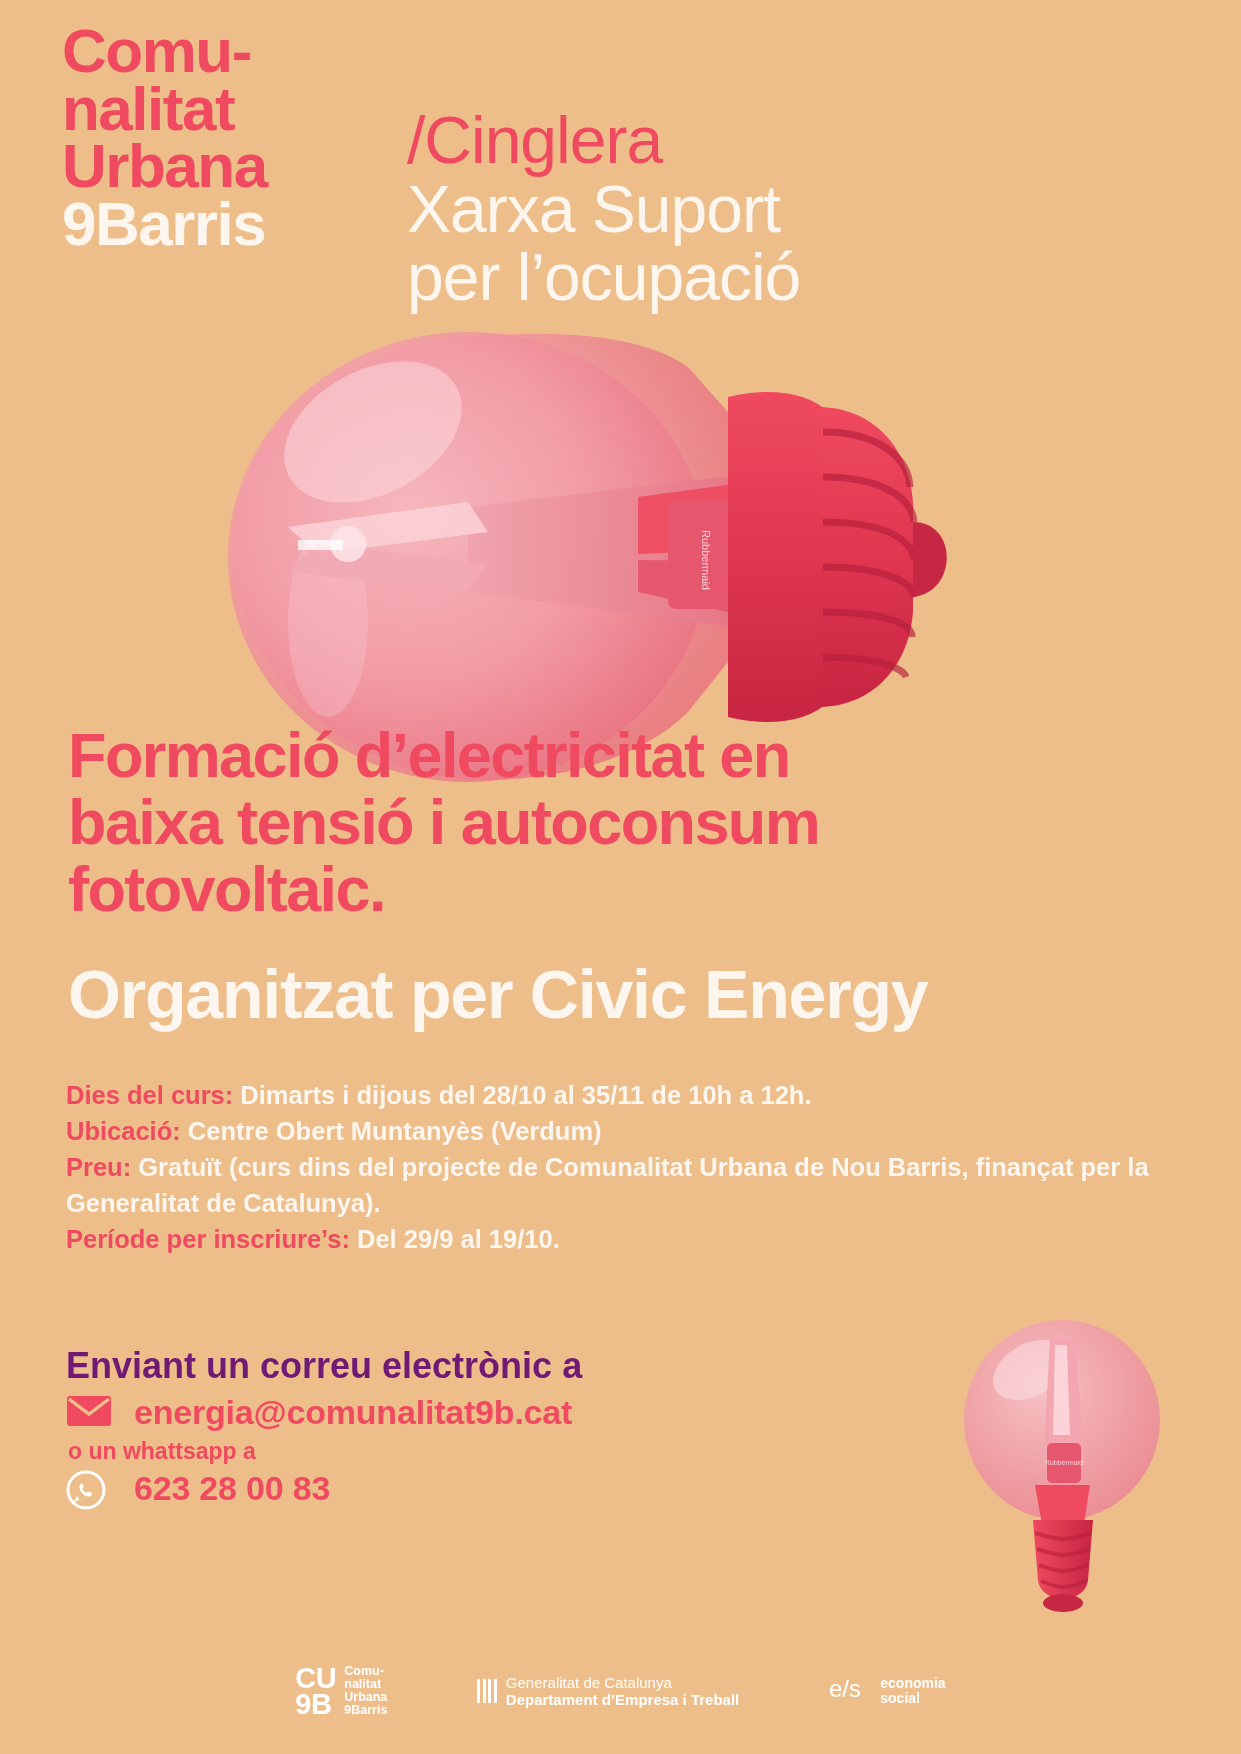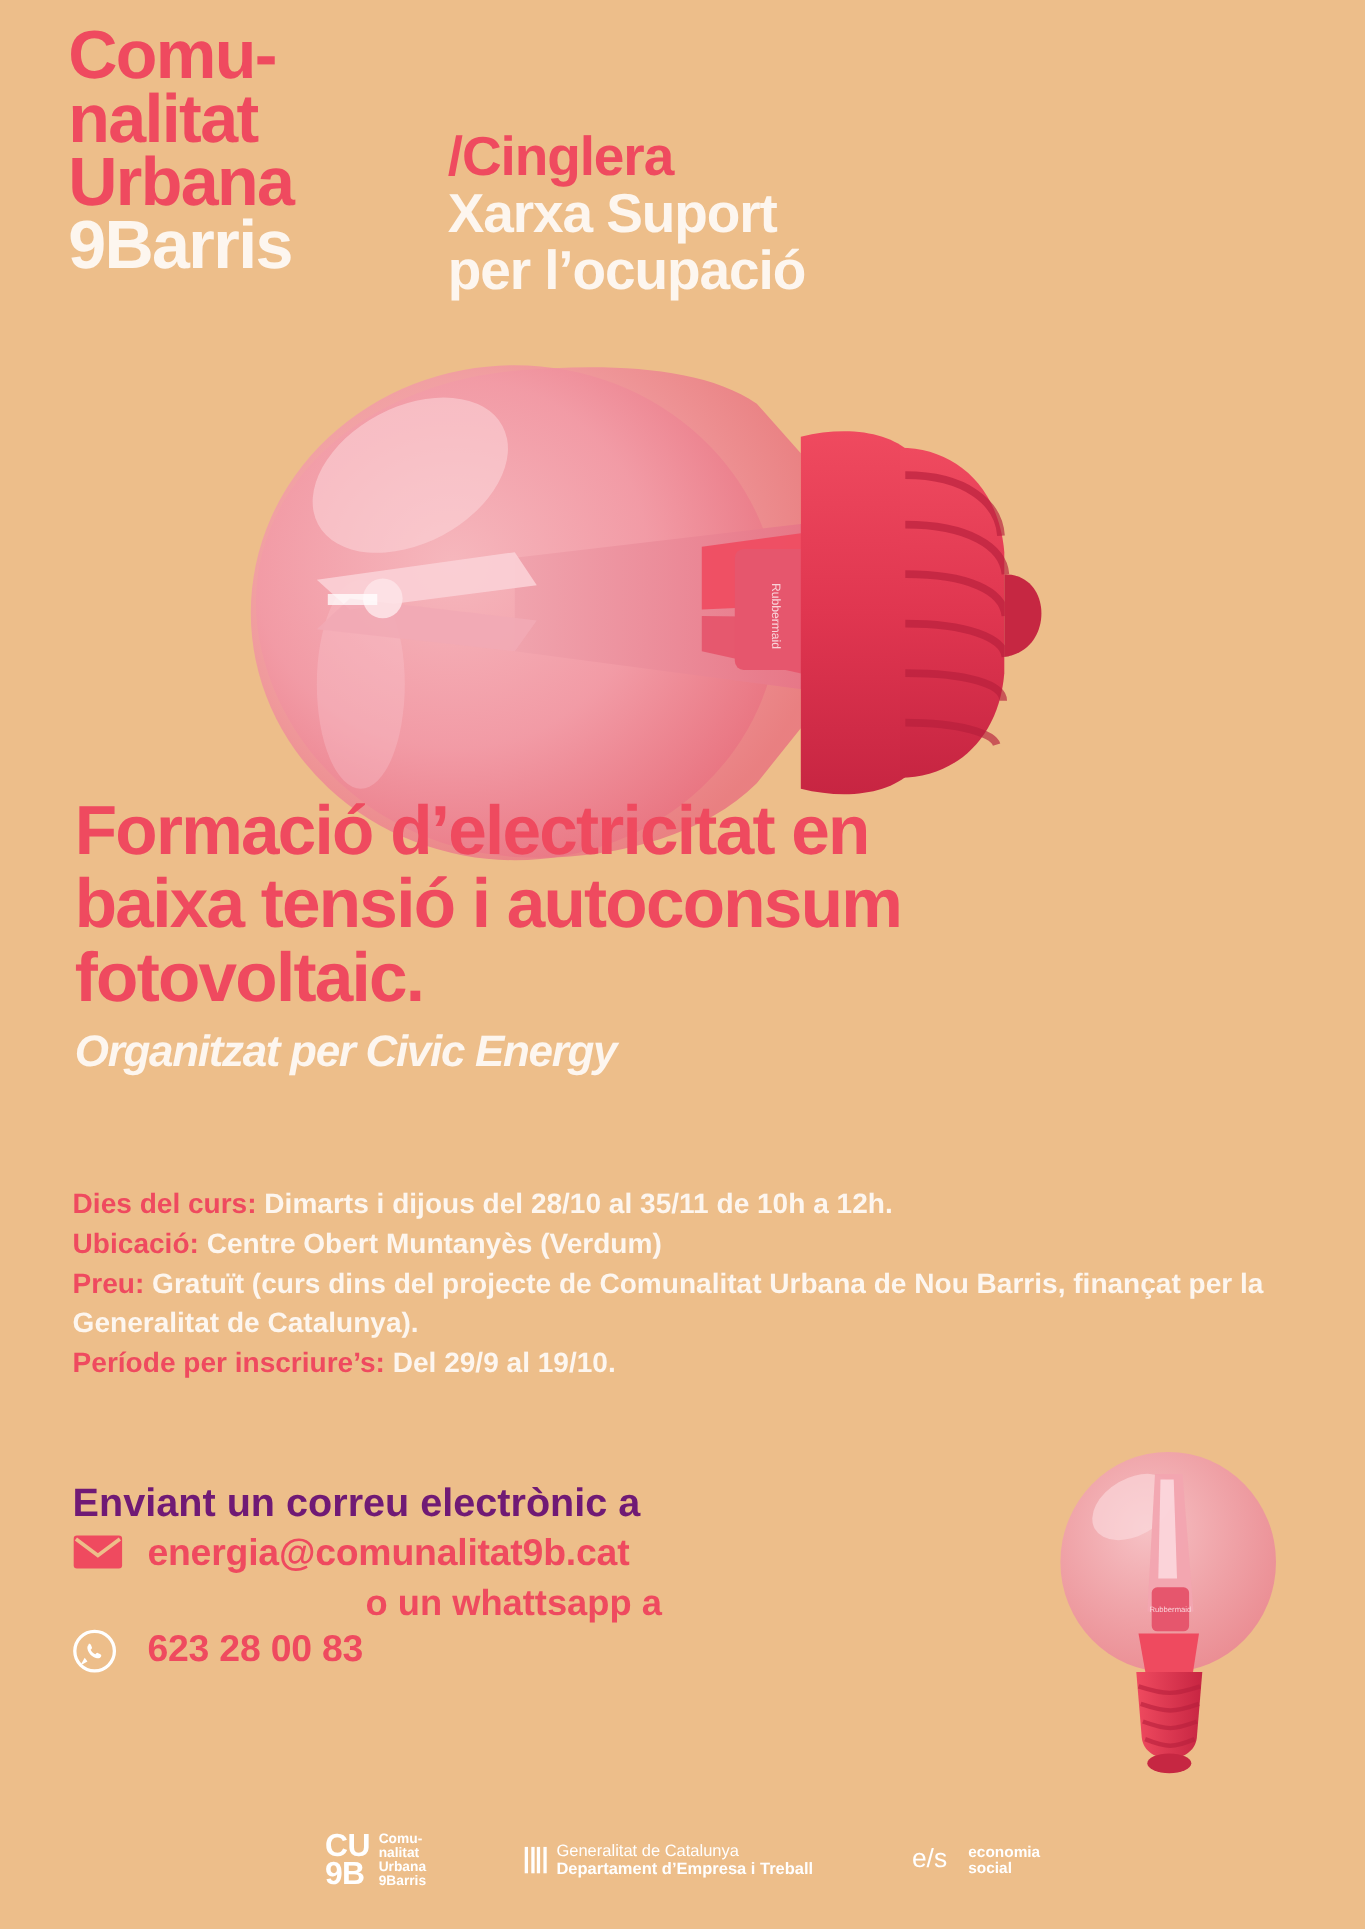--- a/index.html
+++ b/index.html
@@ -38,25 +38,25 @@
     font-weight: bold;
     font-size: 62px;
     line-height: 0.93;
     letter-spacing: -1.5px;
   }
   .brand .l1, .brand .l2, .brand .l3 { color: #ef4a5f; display: block; }
   .brand .l4 { color: #fdf6ef; display: block; }
 
   .network {
     position: absolute;
-    top: 94px;
+    top: 84px;
     left: 345px;
     width: 700px;
-    font-weight: bold;
-    font-size: 50px;
+    font-weight: normal;
+    font-size: 66px;
     line-height: 1.04;
     letter-spacing: -1px;
   }
   .network .n1 { color: #ef4a5f; display: block; }
   .network .n2, .network .n3 { color: #fdf6ef; display: block; }
 
   
   .bulb-big {
     position: absolute;
     top: 292px;
@@ -83,29 +83,28 @@
     color: #ef4a5f;
     font-weight: bold;
     font-size: 63px;
     line-height: 1.06;
     letter-spacing: -1.6px;
     z-index: 4;
   }
   .main-title span { display: block; }
   .organizer {
     position: absolute;
-    top: 934px;
+    top: 955px;
     left: 68px;
     width: 1120px;
     color: #fdf6ef;
     font-weight: bold;
-    font-size: 40px;
+    font-size: 68px;
     letter-spacing: -1.2px;
     z-index: 4;
-    font-style: italic;
   }
 
   
   .details {
     position: absolute;
     top: 1078px;
     left: 66px;
     width: 1110px;
     font-size: 25.5px;
     font-weight: bold;
@@ -144,24 +143,23 @@
     margin-bottom: 6px;
   }
   .contact .mail, .contact .phone {
     color: #ef4a5f;
     font-size: 34px;
     font-weight: bold;
     letter-spacing: -0.2px;
   }
   .contact .orwa {
     color: #ef4a5f;
-    font-size: 33px;
+    font-size: 23px;
     font-weight: bold;
     margin: 6px 0 4px 2px;
-    text-align: center;
   }
   .icon-box { width: 46px; height: 38px; flex: 0 0 auto; }
 
   
   .footer {
     position: absolute;
     bottom: 36px;
     left: 0;
     width: 1241px;
     display: flex;

